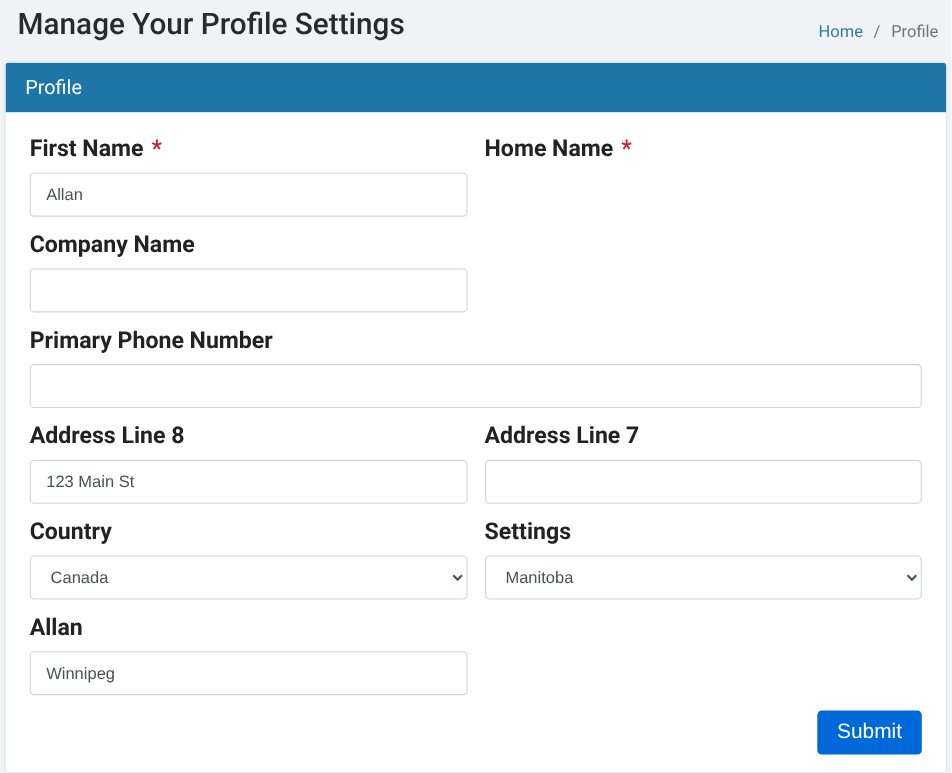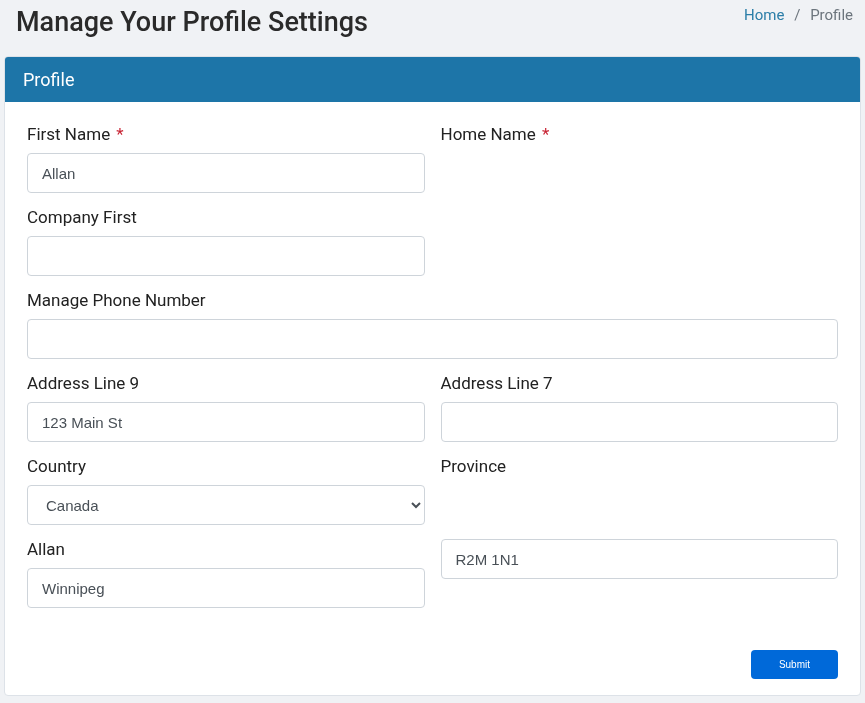--- a/index.html
+++ b/index.html
@@ -10,21 +10,21 @@
     body {
       font-family: -apple-system, BlinkMacSystemFont, "Segoe UI", Roboto, "Helvetica Neue", Arial, sans-serif;
       background: #f0f2f5;
       color: #212529;
       width: 865px;
       padding: 0 2px;
     }
     .header-row {
       display: flex;
       justify-content: space-between;
-      align-items: flex-start;
+      align-items: flex-end;
       padding: 6px 10px 18px 14px;
     }
     .page-title {
       font-size: 27px;
       font-weight: 500;
       color: #2a2a2a;
     }
     .breadcrumb {
       font-size: 15px;
       color: #6c757d;
@@ -61,22 +61,22 @@
       margin-bottom: 14px;
     }
     .form-group {
       flex: 1;
     }
     .form-group.half-empty {
       flex: 1;
     }
     label {
       display: block;
-      font-weight: 400;
-      font-size: 17px;
+      font-weight: 700;
+      font-size: 21px;
       color: #222;
       margin-bottom: 9px;
     }
     .required {
       color: #c82333;
       margin-left: 2px;
     }
     .form-control {
       width: 100%;
       height: 40px;
@@ -94,24 +94,23 @@
     .btn-row {
       display: flex;
       justify-content: flex-end;
       margin-top: 14px;
     }
     .btn-submit {
       background: #0069d9;
       color: #fff;
       border: none;
       border-radius: 4px;
-      padding: 9px 28px;
-      font-size: 10px;
+      padding: 9px 18px;
+      font-size: 19px;
       cursor: pointer;
-      margin-top: 28px;
     }
   </style>
 </head>
 <body>
 
 <div class="header-row">
   <h1 class="page-title">Manage Your Profile Settings</h1>
   <div class="breadcrumb">
     <a href="#">Home</a>
     <span class="breadcrumb-sep">/</span>
@@ -134,63 +133,65 @@
       <div class="form-group">
         <label>
           <span>Home Name</span>
           <span class="required">*</span>
         </label>
       </div>
     </div>
 
     <div class="form-row">
       <div class="form-group">
-        <label>Company First</label>
+        <label>Company Name</label>
         <input type="text" class="form-control" value="" style="">
       </div>
       <div class="form-group half-empty"></div>
     </div>
 
     <div class="form-row">
       <div class="form-group">
-        <label>Manage Phone Number</label>
+        <label>Primary Phone Number</label>
         <input type="text" class="form-control" value="" style="">
       </div>
     </div>
 
     <div class="form-row">
       <div class="form-group">
-        <label>Address Line 9</label>
+        <label>Address Line 8</label>
         <input type="text" class="form-control" value="123 Main St" style="">
       </div>
       <div class="form-group">
         <label>Address Line 7</label>
         <input type="text" class="form-control" value="" style="">
       </div>
     </div>
 
     <div class="form-row">
       <div class="form-group">
         <label>Country</label>
         <select class="form-control">
           <option>Canada</option>
         </select>
       </div>
       <div class="form-group">
-        <label>Province</label>
+        <label>Settings</label>
+        <select class="form-control">
+          <option>Manitoba</option>
+        </select>
       </div>
     </div>
 
     <div class="form-row">
       <div class="form-group">
         <label>Allan</label>
         <input type="text" class="form-control" value="Winnipeg" style="">
       </div>
       <div class="form-group">
-        <input type="text" class="form-control" value="R2M 1N1" style="">
       </div>
     </div>
 
     <div class="btn-row">
       <button class="btn-submit">Submit</button>
     </div>
 
   </div>
 </div>
 

